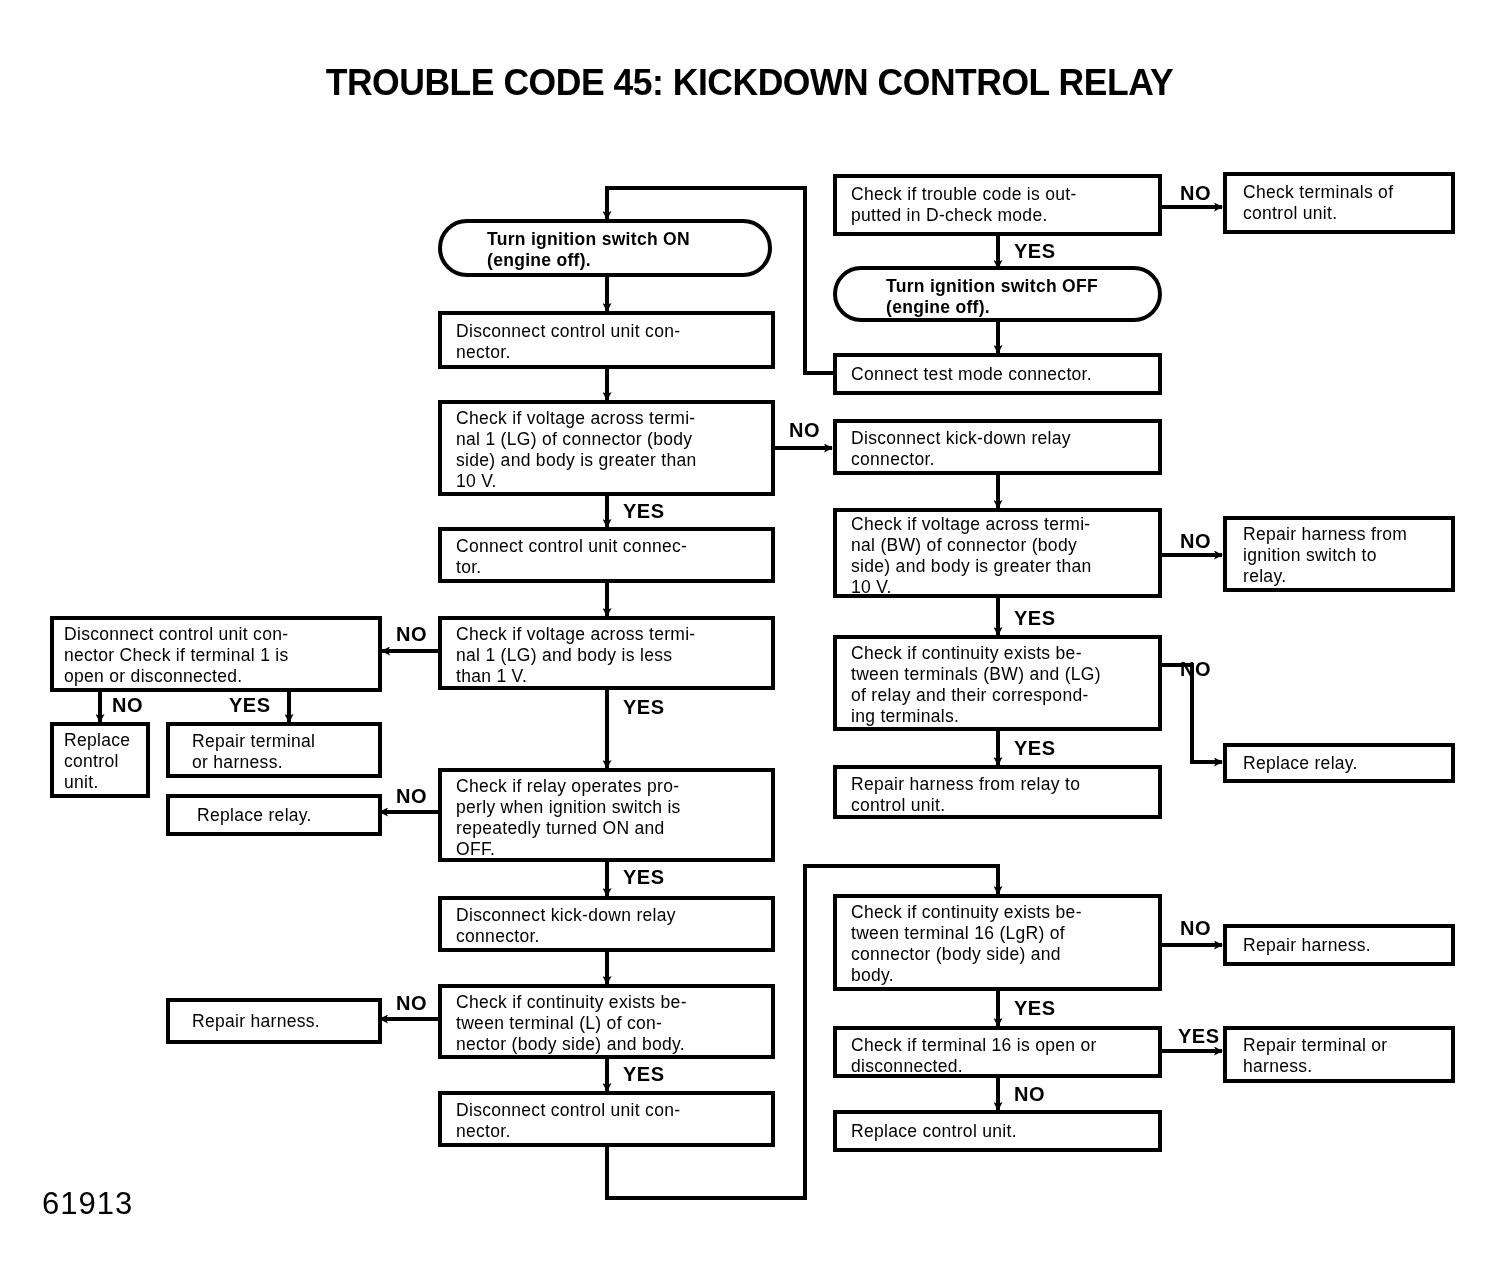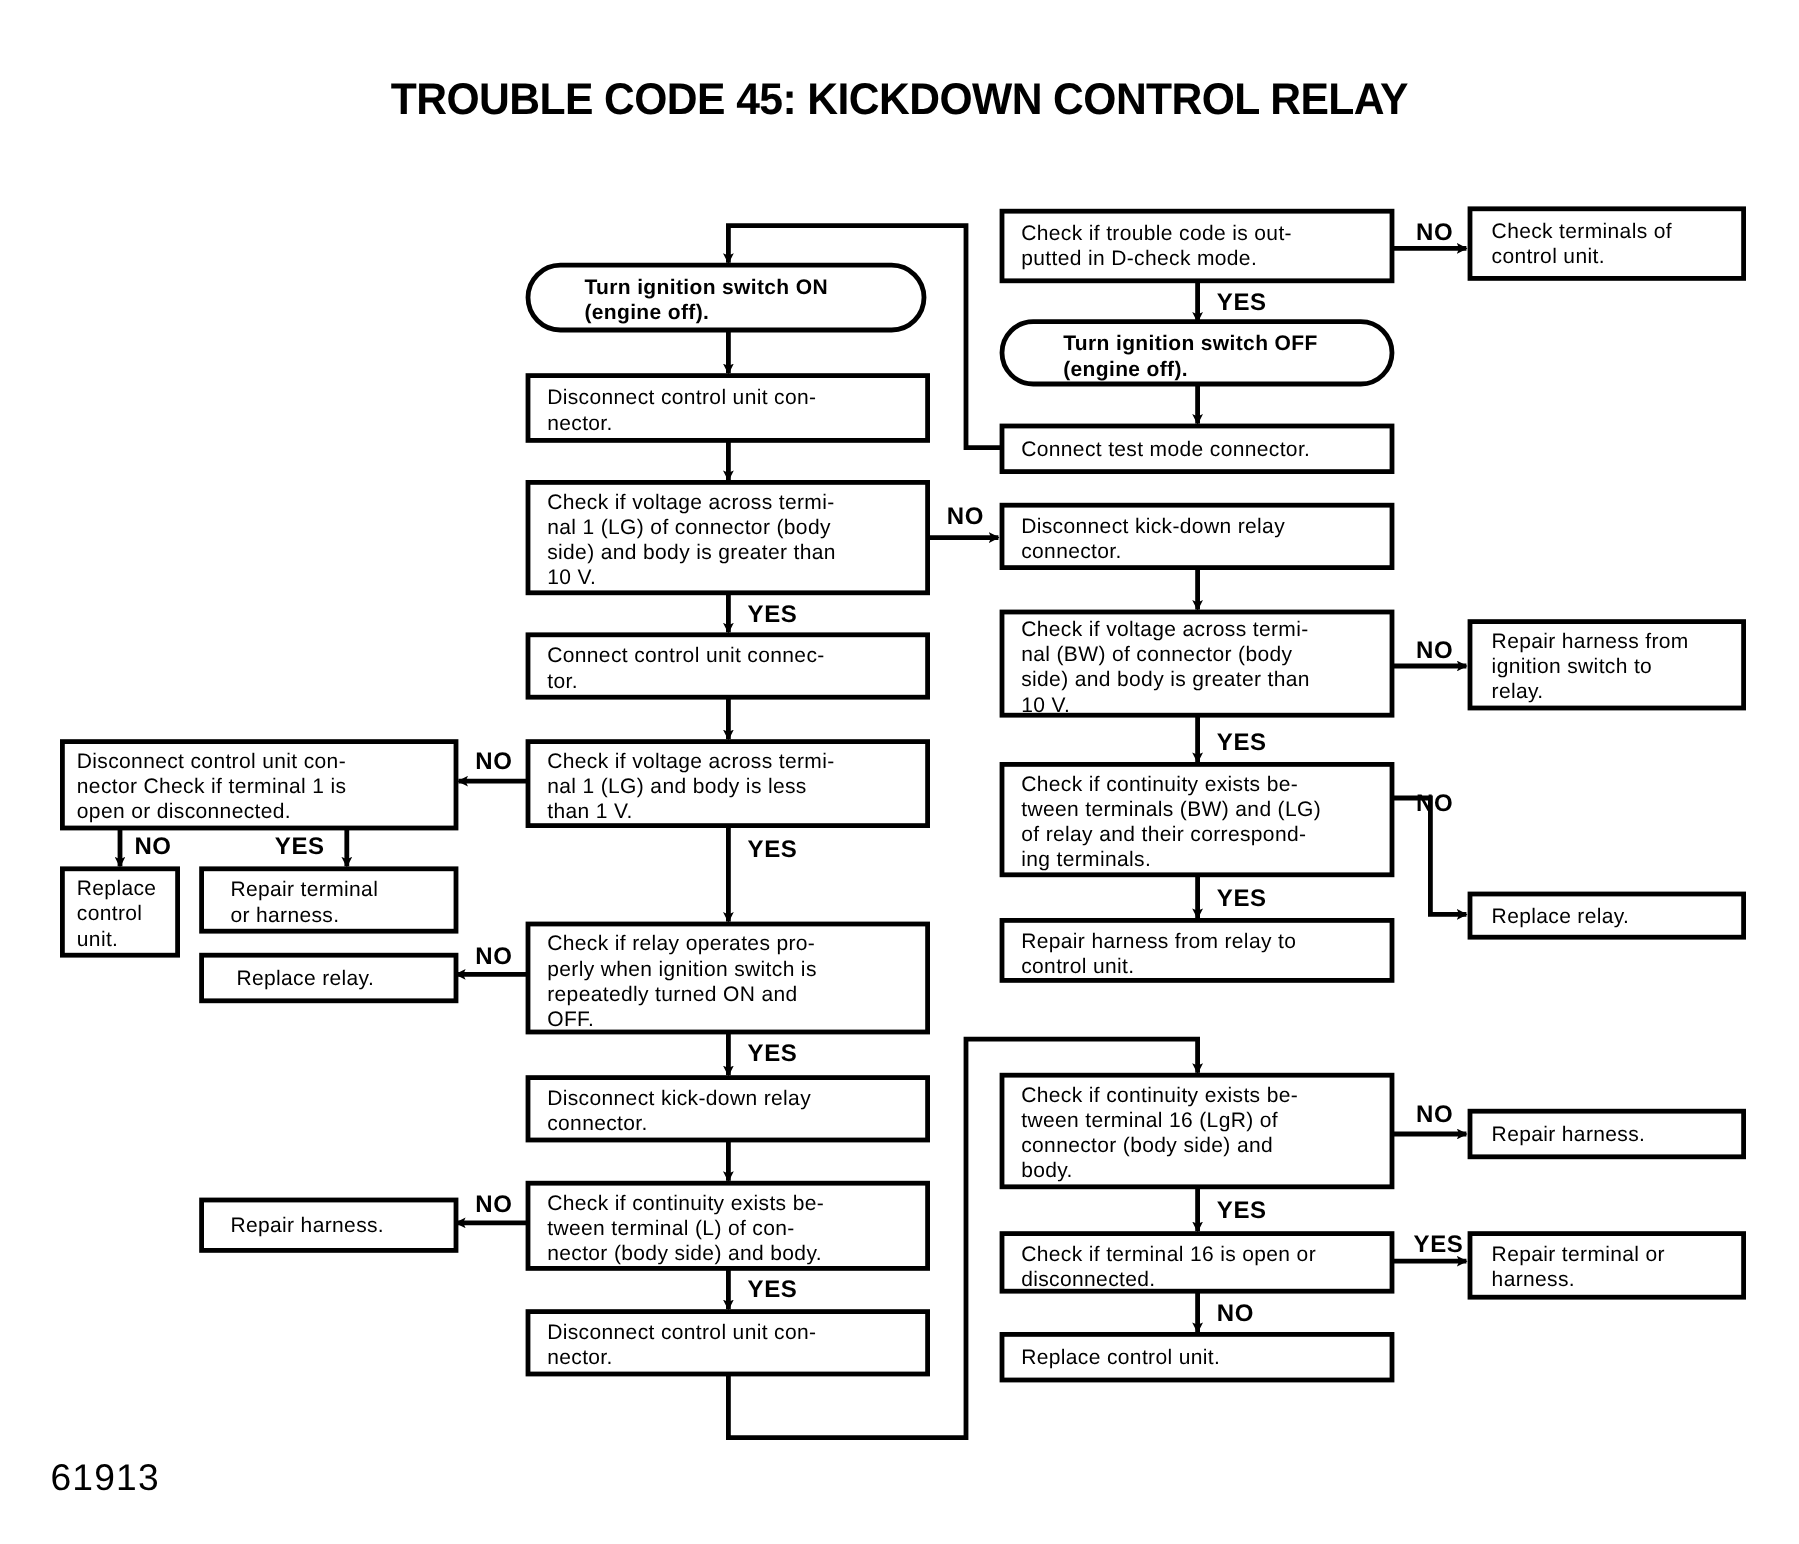--- a/index.html
+++ b/index.html
@@ -28,21 +28,20 @@
     transform: scaleX(0.96);
   }
   #figure-number {
     position: absolute;
     left: 42px;
     top: 1186px;
     font-size: 31px;
     color: #000;
     font-family: "Liberation Sans", sans-serif;
     letter-spacing: 1px;
-    margin-top: 28px;
   }
   svg#flow {
     position: absolute;
     left: 0;
     top: 0;
   }
   .boxrect {
     fill: #ffffff;
     stroke: #000000;
     stroke-width: 4;

